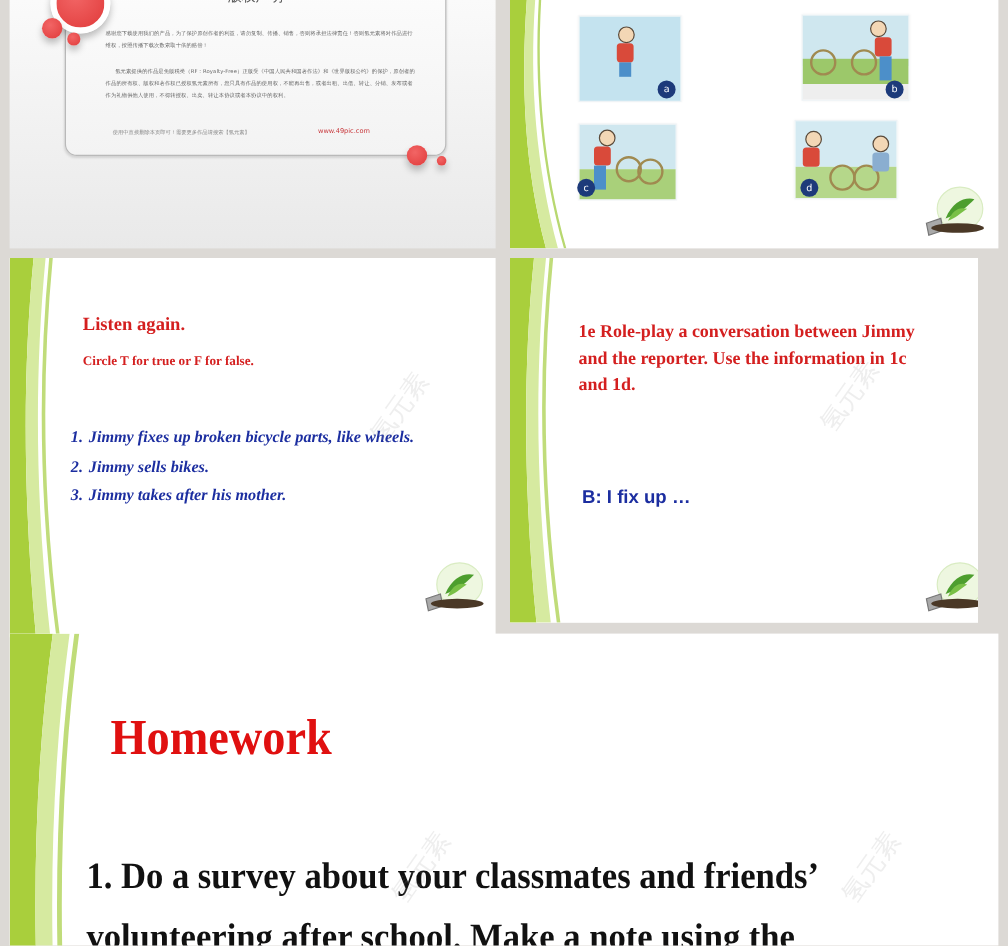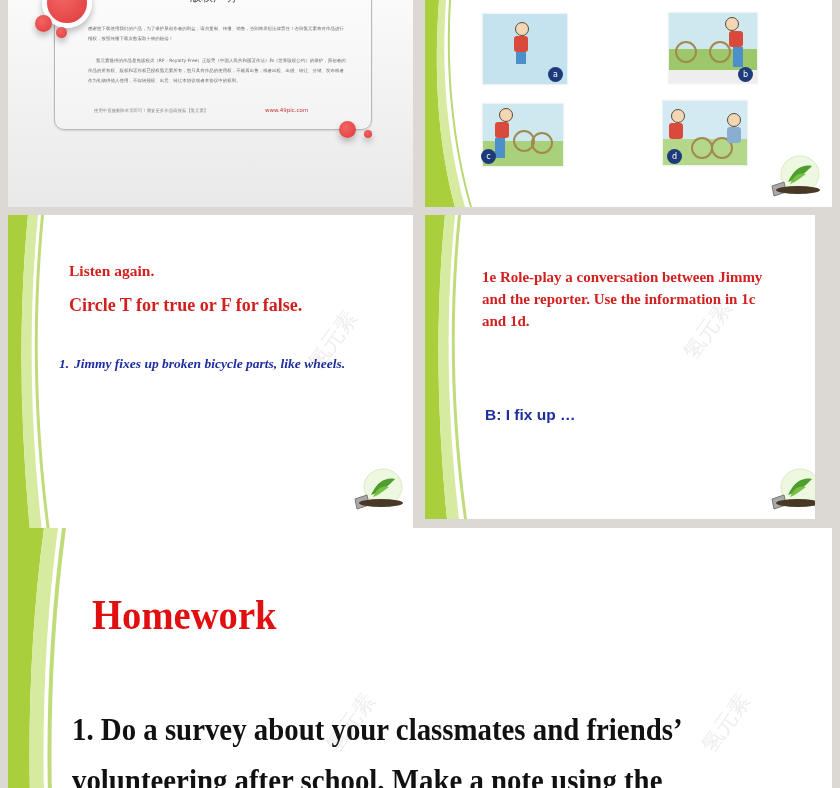--- a/index.html
+++ b/index.html
@@ -65,21 +65,21 @@
     font-size: 8px; line-height: 15px; text-align: center;
   }
 
   
   #s3 { left: 8px; top: 215px; width: 405px; height: 316px; }
   #s4 { left: 425px; top: 215px; width: 390px; height: 304px; }
   .red-b { color: #d41f1f; font-weight: bold; font-family: "Liberation Serif", serif; }
   .blue-b { color: #1c2ea0; font-weight: bold; font-family: "Liberation Serif", serif; }
 
   #s3 .h1 { position: absolute; left: 61px; top: 47px; font-size: 15.5px; }
-  #s3 .h2 { position: absolute; left: 61px; top: 80px; font-size: 18px; }
+  #s3 .h2 { position: absolute; left: 61px; top: 80px; font-size: 11px; }
   #s3 .list { position: absolute; left: 51px; top: 137px; width: 320px; font-size: 13.5px; line-height: 24.5px; }
   #s3 .list .item { padding-left: 15px; text-indent: -15px; font-style: italic; }
   #s3 .list .num { display: inline-block; width: 15px; text-indent: 0; }
 
   #s4 .h { position: absolute; left: 57px; top: 51px; width: 300px; font-size: 15px; line-height: 22px; }
   #s4 .a { position: absolute; left: 60px; top: 158px; font-family: "Liberation Sans", sans-serif; font-weight: bold; color: #1c2ea0; font-size: 15.5px; }
   #s4 .b { position: absolute; left: 60px; top: 191px; font-family: "Liberation Sans", sans-serif; font-weight: bold; color: #1c2ea0; font-size: 15.5px; }
 
   
   #s5 { left: 8px; top: 528px; width: 824px; height: 270px; }
@@ -173,20 +173,22 @@
 <div class="slide" id="s3">
   <svg class="swoosh" width="60" height="304" viewBox="0 0 60 304" preserveAspectRatio="none">
     <path d="M0,0 L20,0 C10,100 12,200 22,304 L0,304 Z" fill="#a9cf3c"></path>
     <path d="M20,0 L30,0 C20,100 22,200 34,304 L22,304 C12,200 10,100 20,0 Z" fill="#d6eaa0"></path>
     <path d="M33,0 L36,0 C26,100 28,200 42,304 L39,304 C25,200 23,100 33,0 Z" fill="#c0dc7a"></path>
   </svg>
   <div class="h1 red-b">Listen again.</div>
   <div class="h2 red-b">Circle T for true or F for false.</div>
   <div class="list blue-b">
     <div class="item"><span class="num">1.</span><span>Jimmy fixes up broken bicycle parts, like wheels.</span></div>
+    <div class="item"><span class="num">2.</span><span>Jimmy sells bikes.</span></div>
+    <div class="item"><span class="num">3.</span><span>Jimmy takes after his mother.</span></div>
   </div>
   <div class="watermark" style="left:292px;top:110px;">氢元素</div>
   <svg class="bulb" style="left:335px;top:250px;" viewBox="0 0 64 50">
     <ellipse cx="40" cy="22" rx="19" ry="18" fill="#eef7e0" stroke="#d9ecc2"></ellipse>
     <path d="M28,30 C34,16 44,12 52,14 C46,20 40,26 28,30 Z" fill="#4d9e2e"></path>
     <path d="M30,32 C34,24 38,20 46,22 C40,26 36,30 30,32 Z" fill="#79c046"></path>
     <path d="M12,34 L24,30 L26,40 L14,44 Z" fill="#a9a9a9" stroke="#777"></path>
     <ellipse cx="38" cy="38" rx="22" ry="4" fill="#4a3826"></ellipse>
   </svg>
 </div>

